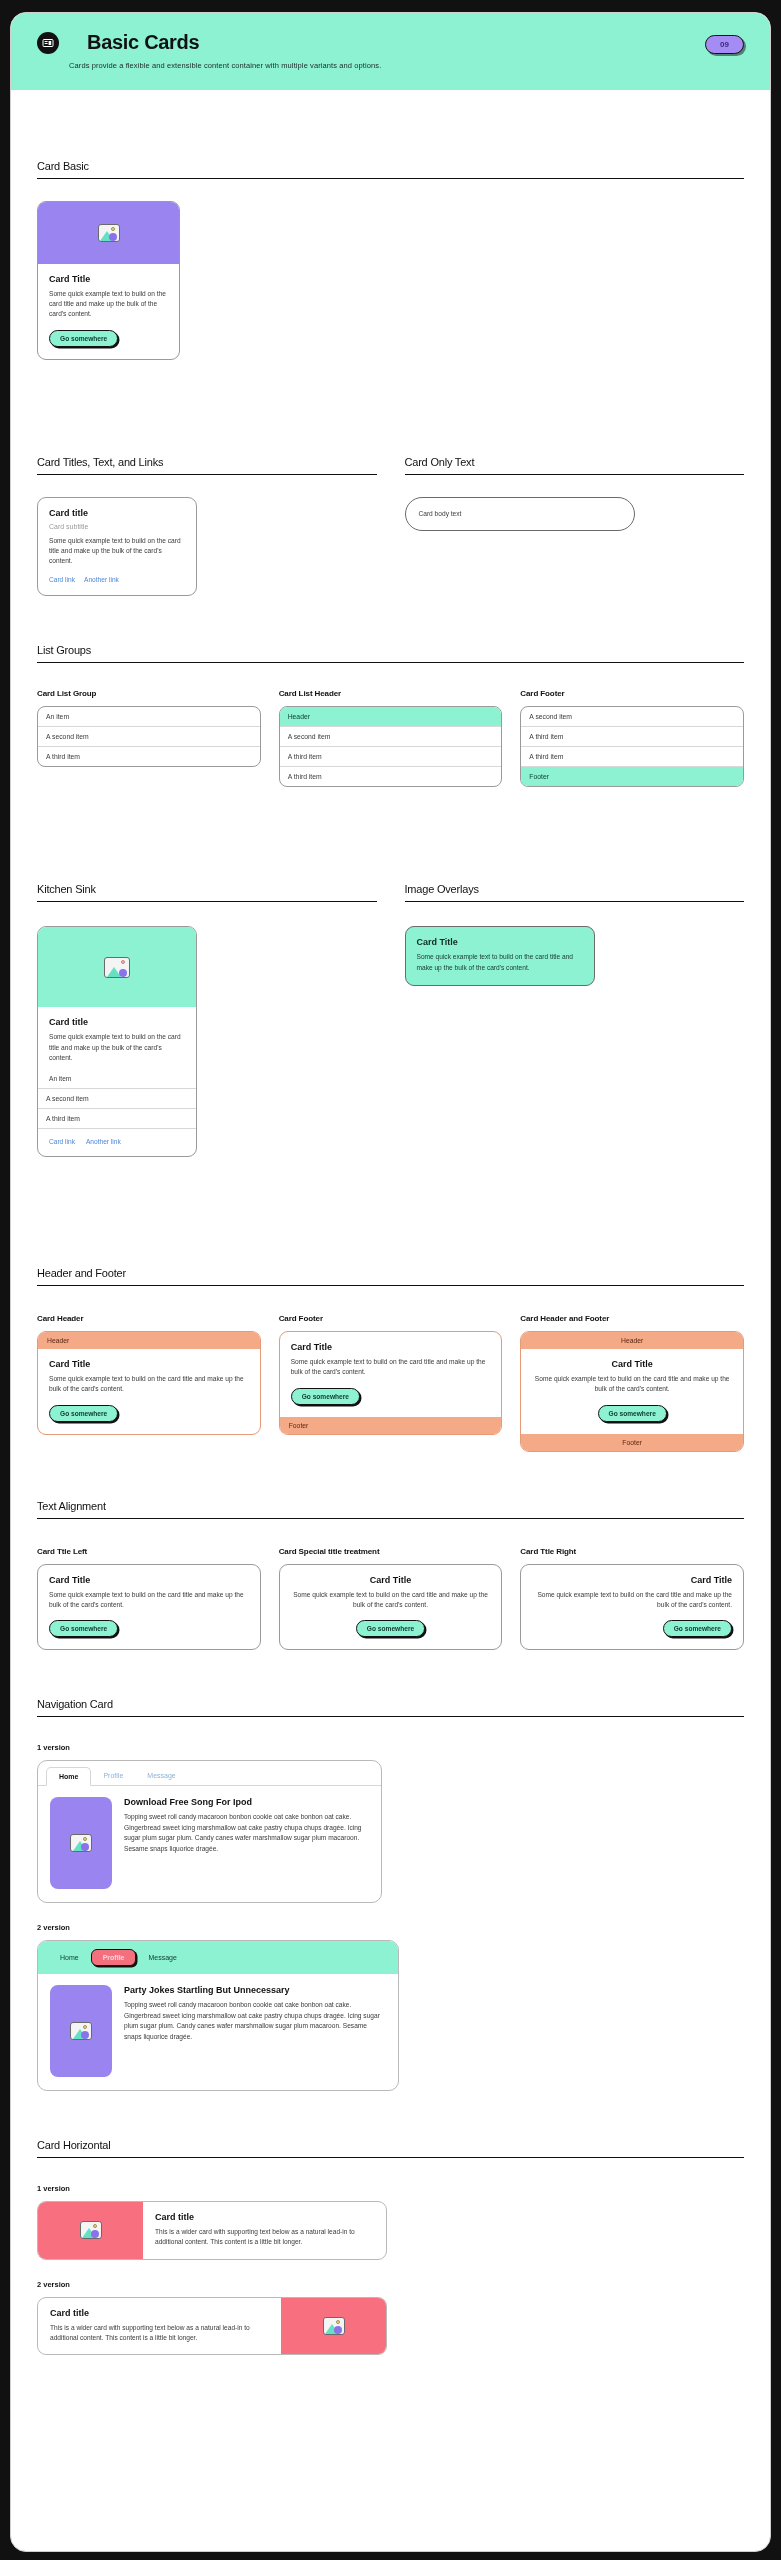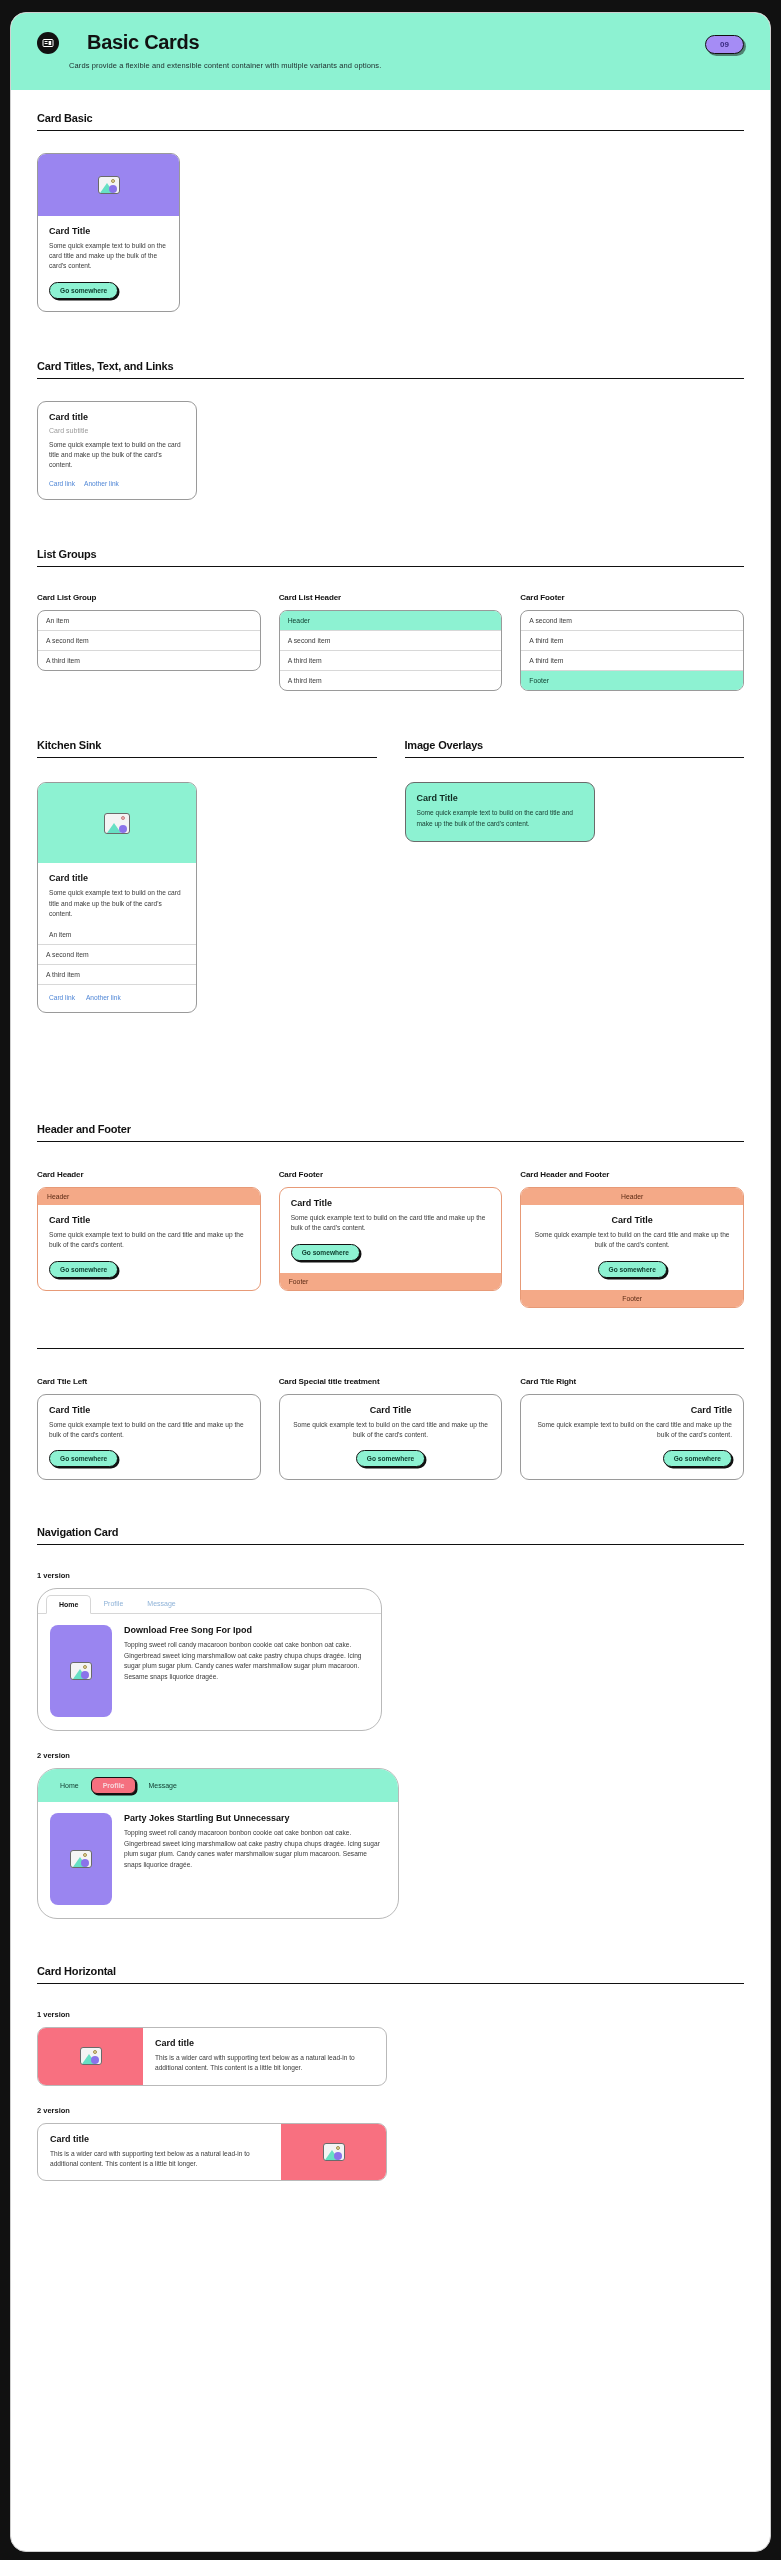--- a/index.html
+++ b/index.html
@@ -53,22 +53,23 @@
     border: 1px solid #111; border-radius: 20px;
     font-size: 8px; font-weight: bold;
     padding: 4px 14px;
     box-shadow: 2px 2px 0 rgba(17,17,17,0.5);
   }
 
   
   .content { padding: 22px 26px 40px 26px; }
   .section { margin-bottom: 26px; }
   .sec-title {
-    font-size: 11px; font-weight: bold; color: #111;
+    font-size: 11px; font-weight: normal; color: #111;
     letter-spacing: -0.2px;
+    margin-top: 48px;
   }
   .sec-rule { border-bottom: 1.6px solid #111; margin-top: 6px; }
   .sub-title {
     font-size: 8px; font-weight: bold; color: #111;
     margin-bottom: 8px; letter-spacing: -0.1px;
   }
   .cols2 { display: flex; gap: 28px; }
   .cols2 > div { flex: 1 1 0; min-width: 0; }
   .cols3 { display: flex; gap: 18px; }
   .cols3 > div { flex: 1 1 0; min-width: 0; }
@@ -145,21 +146,21 @@
 
   
   .hf-bar {
     background: #f4a987; color: #5a2a14;
     font-size: 6.8px; padding: 5px 9px;
   }
   .hf-bar.center { text-align: center; }
   .card.peach { border-color: #e79a77; }
 
   
-  .nav-card { border: 1px solid #b9b9b9; border-radius: 20px; background: #fff; overflow: hidden; }
+  .nav-card { border: 1px solid #b9b9b9; border-radius: 10px; background: #fff; overflow: hidden; }
   .nav-tabs { display: flex; gap: 0; padding: 6px 8px 0 8px; border-bottom: 1px solid #d6d6d6; }
   .nav-tab {
     font-size: 7px; padding: 5px 12px; color: #8fb3d8;
   }
   .nav-tab.active {
     color: #111; font-weight: bold; background: #fff;
     border: 1px solid #d6d6d6; border-bottom: 1px solid #fff;
     border-radius: 5px 5px 0 0; margin-bottom: -1px;
   }
   .nav-tabs.mint { background: #8df2d2; border-bottom: none; padding: 8px 10px; align-items: center; }
@@ -247,20 +248,30 @@
               <div class="card-title">Card title</div>
               <div class="card-sub">Card subtitle</div>
               <div class="card-text">Some quick example text to build on the card title and make up the bulk of the card's content.</div>
               <div class="card-links">
                 <span class="card-link">Card link</span>
                 <span class="card-link">Another link</span>
               </div>
             </div>
           </div>
         </div>
+        <div>
+          <div class="sec-title">Card Only Text</div>
+          <div class="sec-rule"></div>
+          <div style="height:22px"></div>
+          <div class="card" style="width:230px;border-radius:18px;border-color:#6a6a6a">
+            <div class="card-body" style="padding:11px 13px">
+              <div class="card-text">Card body text</div>
+            </div>
+          </div>
+        </div>
       </div>
     </div>
 
     <div class="section" style="margin-top:48px">
       <div class="sec-title">List Groups</div>
       <div class="sec-rule"></div>
       <div style="height:26px"></div>
       <div class="cols3">
         <div>
           <div class="sub-title">Card List Group</div>
@@ -368,20 +379,21 @@
               <div class="card-text">Some quick example text to build on the card title and make up the bulk of the card's content.</div>
               <div class="btn-go">Go somewhere</div>
             </div>
             <div class="hf-bar center">Footer</div>
           </div>
         </div>
       </div>
     </div>
 
     <div class="section" style="margin-top:40px">
+      <div class="sec-title">Text Alignment</div>
       <div class="sec-rule"></div>
       <div style="height:28px"></div>
       <div class="cols3">
         <div>
           <div class="sub-title">Card Ttle Left</div>
           <div class="card">
             <div class="card-body">
               <div class="card-title">Card Title</div>
               <div class="card-text">Some quick example text to build on the card title and make up the bulk of the card's content.</div>
               <div class="btn-go">Go somewhere</div>

